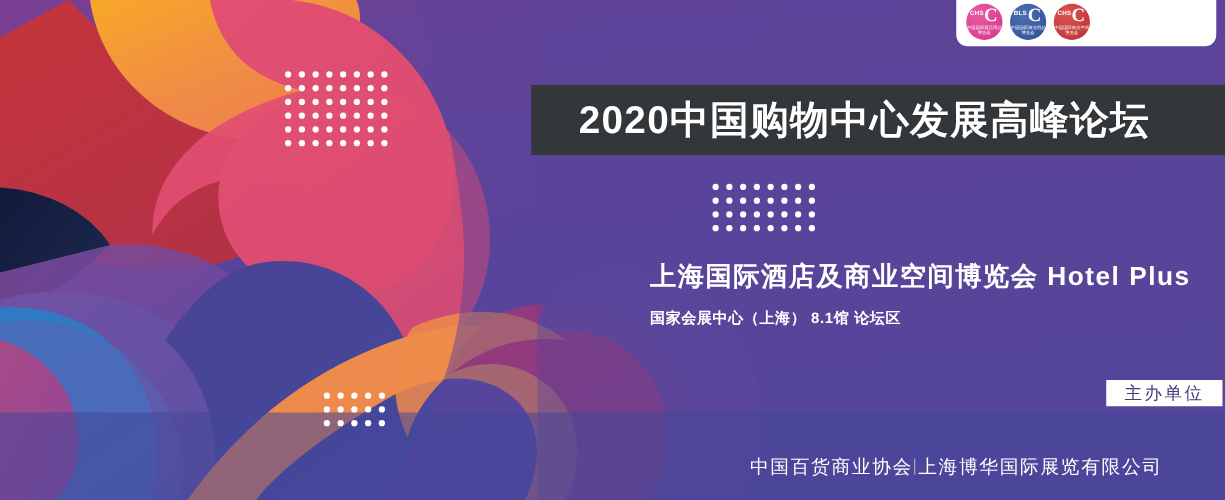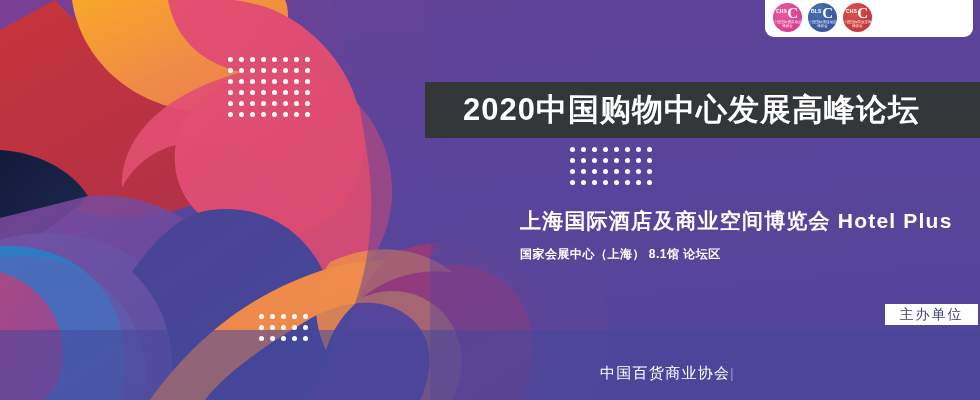--- a/index.html
+++ b/index.html
@@ -21,21 +21,21 @@
   .dotgrid i {
     display:block; width:5px; height:5px; border-radius:50%;
     background:#ffffff;
   }
   #dots-top { left:228px; top:57px; grid-template-columns:repeat(8,11px); grid-auto-rows:11px; }
   #dots-mid { left:570px; top:147px; grid-template-columns:repeat(8,11px); grid-auto-rows:11px; }
   #dots-low { left:259px; top:314px; grid-template-columns:repeat(5,11px); grid-auto-rows:11px; }
 
   
   #title-bar {
-    position:absolute; left:425px; top:82px; width:555px; height:56px;
+    position:absolute; left:425px; top:68px; width:555px; height:56px;
     background:#33373a;
     display:flex; align-items:center;
   }
   #title-text {
     color:#ffffff;
     font-size:31px;
     font-weight:bold;
     letter-spacing:1px;
     padding-left:38px;
     white-space:nowrap;
@@ -361,20 +361,21 @@
     <div id="event-venue">国家会展中心（上海） 8.1馆 论坛区</div>
   </div>
 
   <div id="organizer-badge">
     <span>主办单位</span>
   </div>
 
   <div id="organizer-row">
     <span>中国百货商业协会</span>
     <span id="organizer-sep">|</span>
+    <span>上海博华国际展览有限公司</span>
   </div>
 
   <div id="logo-plate">
 
 
     <div class="badge" id="badge-chs">
       <span class="b-t">CHS</span>
       <span class="b-c">C</span>
       <span class="b-b">中国国际酒店用品博览会</span>
     </div>

